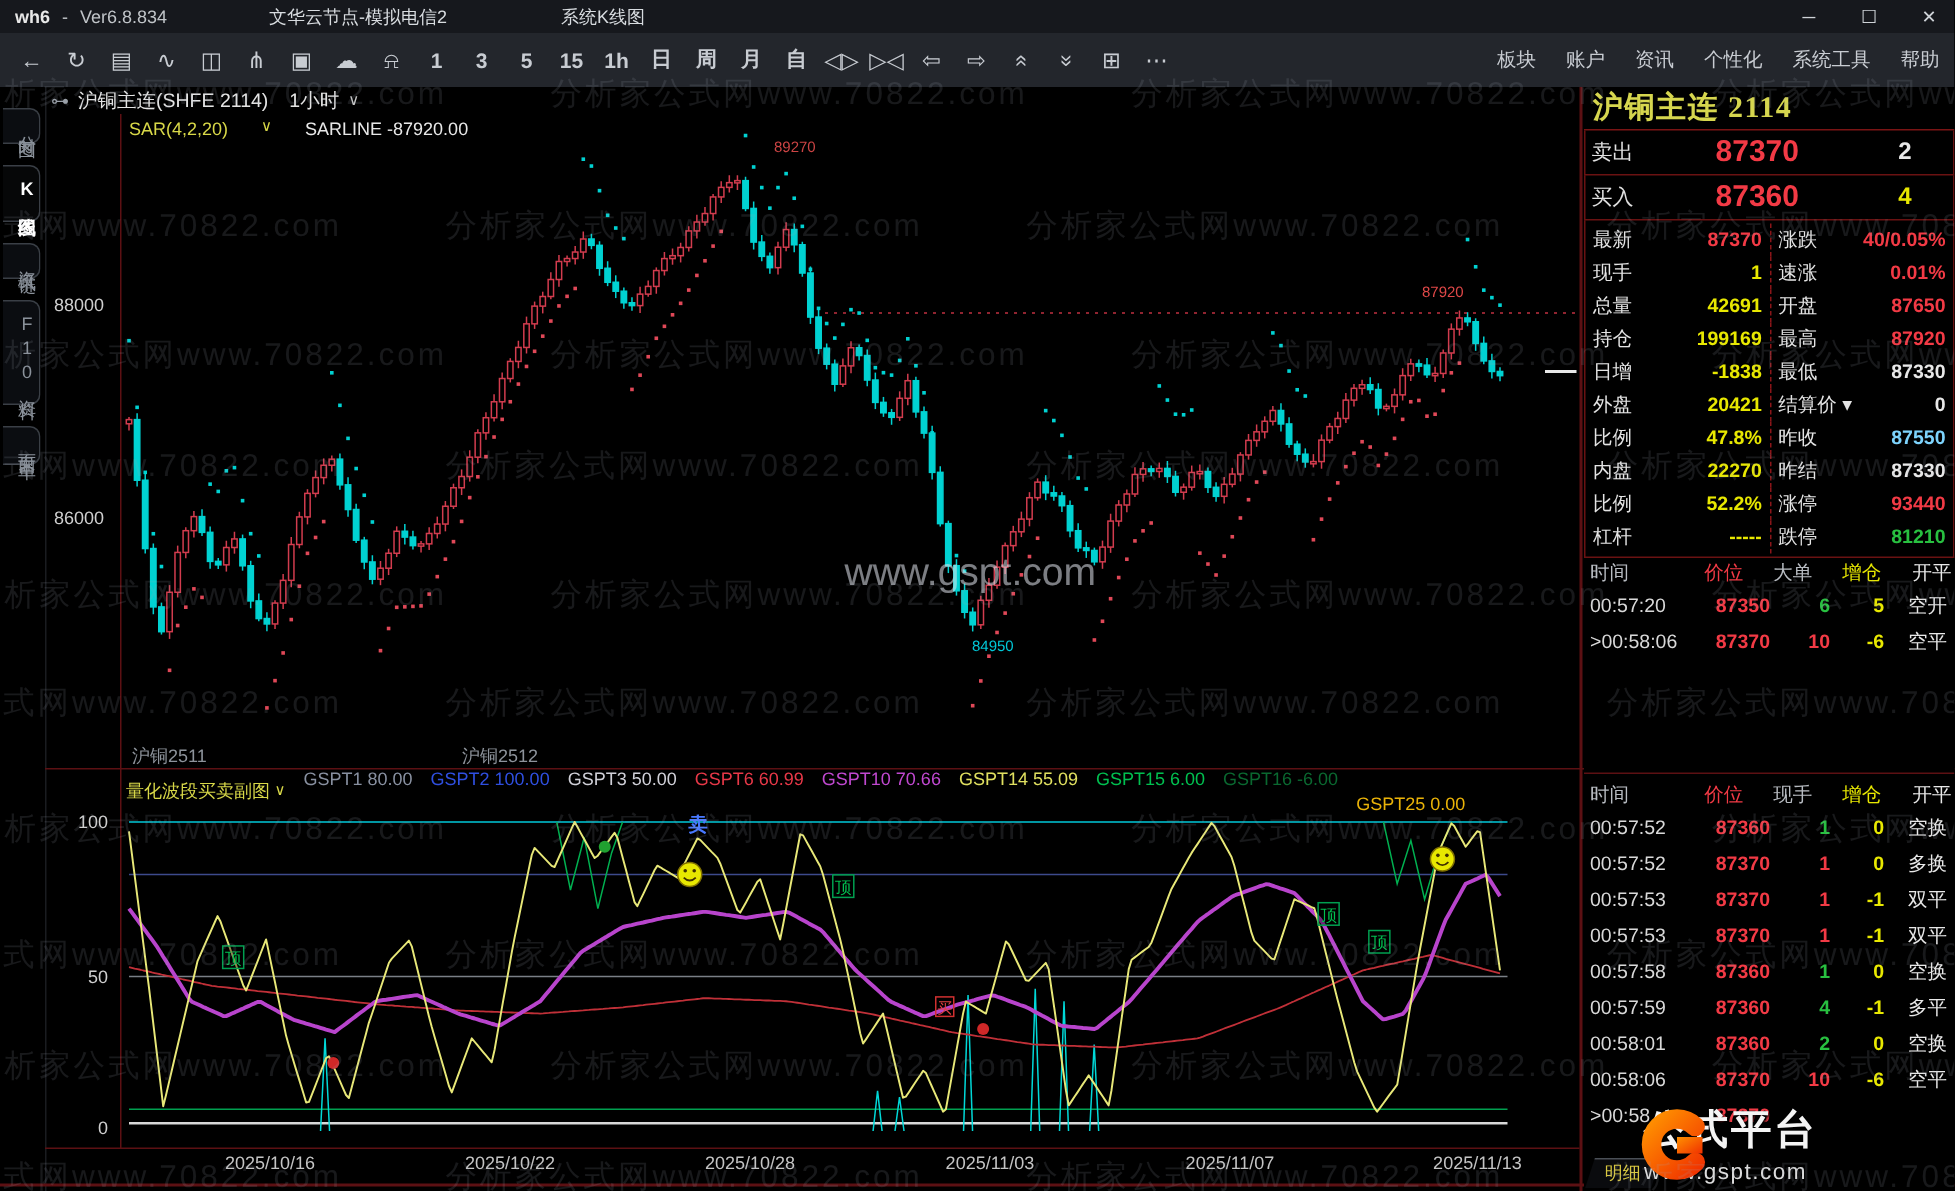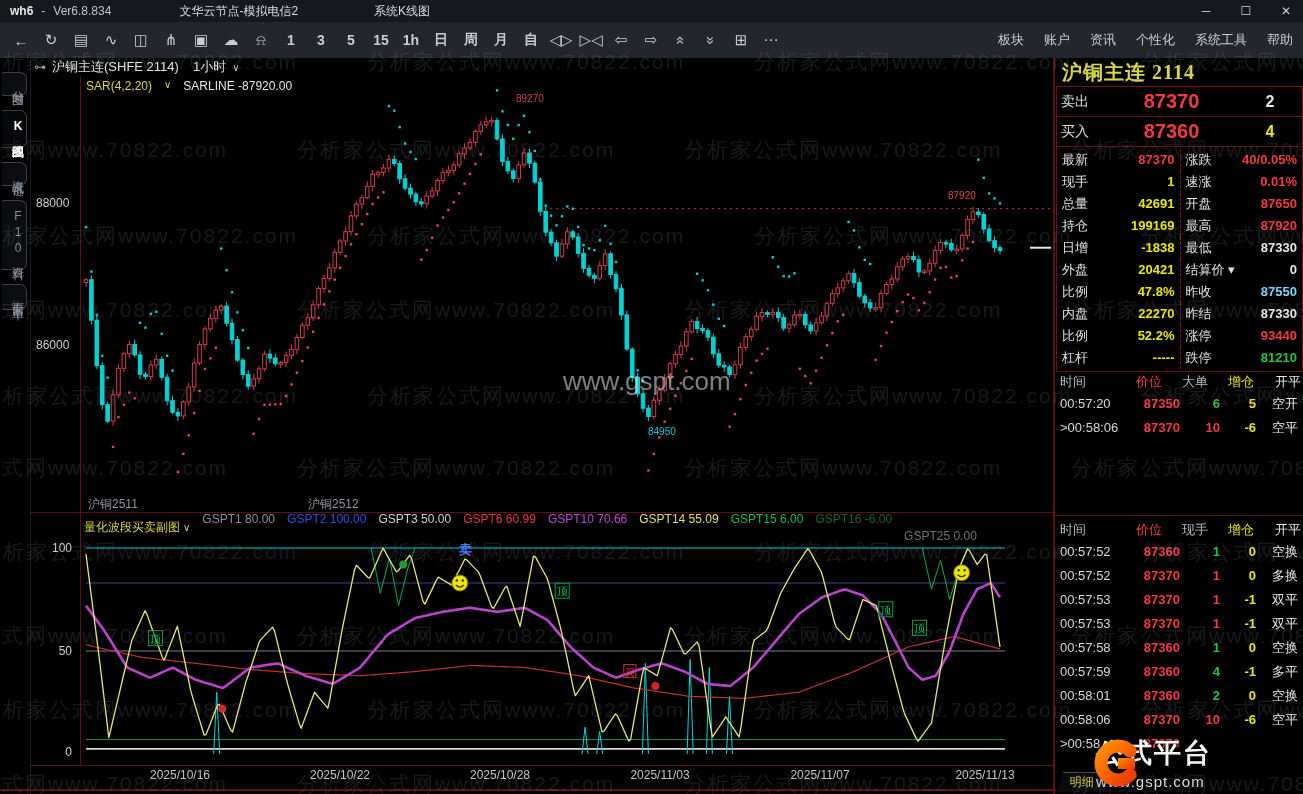--- a/index.html
+++ b/index.html
@@ -28,21 +28,21 @@
   .side-tab{width:24px;margin:14px 2px 0 2px;padding:8px 0;background:#0b0d11;border:1px solid #3a3f46;border-left:none;
     border-radius:0 7px 7px 0;writing-mode:vertical-rl;text-orientation:upright;text-align:center;
     color:#8a919a;font-size:12px;letter-spacing:2px;}
   .side-tab.active{color:#ffffff;font-weight:bold;background:#060708;}
   
   #chart-header{position:absolute;left:34px;top:58px;height:18px;display:flex;align-items:center;gap:6px;color:#e4e4e4;font-size:13px;}
   #chart-header .lnk{color:#9aa0a8;font-size:12px;}
   .caret{color:#c8c8c8;font-size:10px;}
   .caret.y{color:#d8d848;}
   
-  #sar-row{position:absolute;left:86px;top:79px;display:flex;gap:12px;font-size:12px;z-index:3;justify-content:space-between;}
+  #sar-row{position:absolute;left:86px;top:79px;display:flex;gap:22px;font-size:12px;z-index:3;justify-content:space-between;}
   #sar-name{color:#d8d848;}
   #sar-val{color:#e8e8e8;}
   .ytick{position:absolute;color:#cfcfcf;font-size:12px;z-index:3;width:42px;text-align:left;}
   .pricelabel{position:absolute;font-size:10px;z-index:3;}
   .cmark{position:absolute;top:496px;color:#8d939b;font-size:12px;z-index:3;}
   #sub-header{position:absolute;left:84px;top:518px;height:18px;display:flex;gap:12px;align-items:center;font-size:12px;z-index:3;white-space:nowrap;}
   #sub-title{color:#d8d848;}
   #date-axis{position:absolute;left:30px;top:768px;width:1023px;height:20px;z-index:3;}
   #date-axis span{position:absolute;color:#c4c4c4;font-size:12px;transform:translateX(-50%);}
   svg{position:absolute;display:block;}
@@ -696,21 +696,21 @@
     </span>
     <span id="sub-params" style="display:flex;gap:12px;">
         <span style="color: rgb(136, 144, 160);">GSPT1 80.00</span>
         <span style="color: rgb(47, 79, 224);">GSPT2 100.00</span>
         <span style="color: rgb(208, 208, 216);">GSPT3 50.00</span>
         <span style="color: rgb(232, 56, 72);">GSPT6 60.99</span>
         <span style="color: rgb(192, 72, 208);">GSPT10 70.66</span>
         <span style="color: rgb(224, 224, 96);">GSPT14 55.09</span>
         <span style="color: rgb(0, 192, 80);">GSPT15 6.00</span>
         <span style="color: rgb(10, 104, 48);">GSPT16 -6.00</span>
-        <span style="color: #737373; margin-top: 17px;">GSPT25 0.00</span>
+        <span style="color: #eab308; margin-top: 17px;">GSPT25 0.00</span>
       </span>
   </div>
 
   <svg id="sub-svg" style="left:30px;top:536px;" width="1023" height="230">
       <line x1="56" y1="12" x2="975" y2="12" stroke="#00c8d8" stroke-width="1"></line>
       <line x1="56" y1="47.01999999999998" x2="975" y2="47.01999999999998" stroke="#3d4a8c" stroke-width="1"></line>
       <line x1="56" y1="115" x2="975" y2="115" stroke="#7a7f86" stroke-width="1"></line>
       <line x1="56" y1="203.58000000000004" x2="975" y2="203.58000000000004" stroke="#00a050" stroke-width="1"></line>
       <line x1="56" y1="212.85000000000002" x2="975" y2="212.85000000000002" stroke="#d8d8d8" stroke-width="1.6"></line>
       <polyline points="183.702,218 186.702,156.20000000000005 189.702,218" fill="none" stroke="#00d8d8" stroke-width="1"></polyline>

